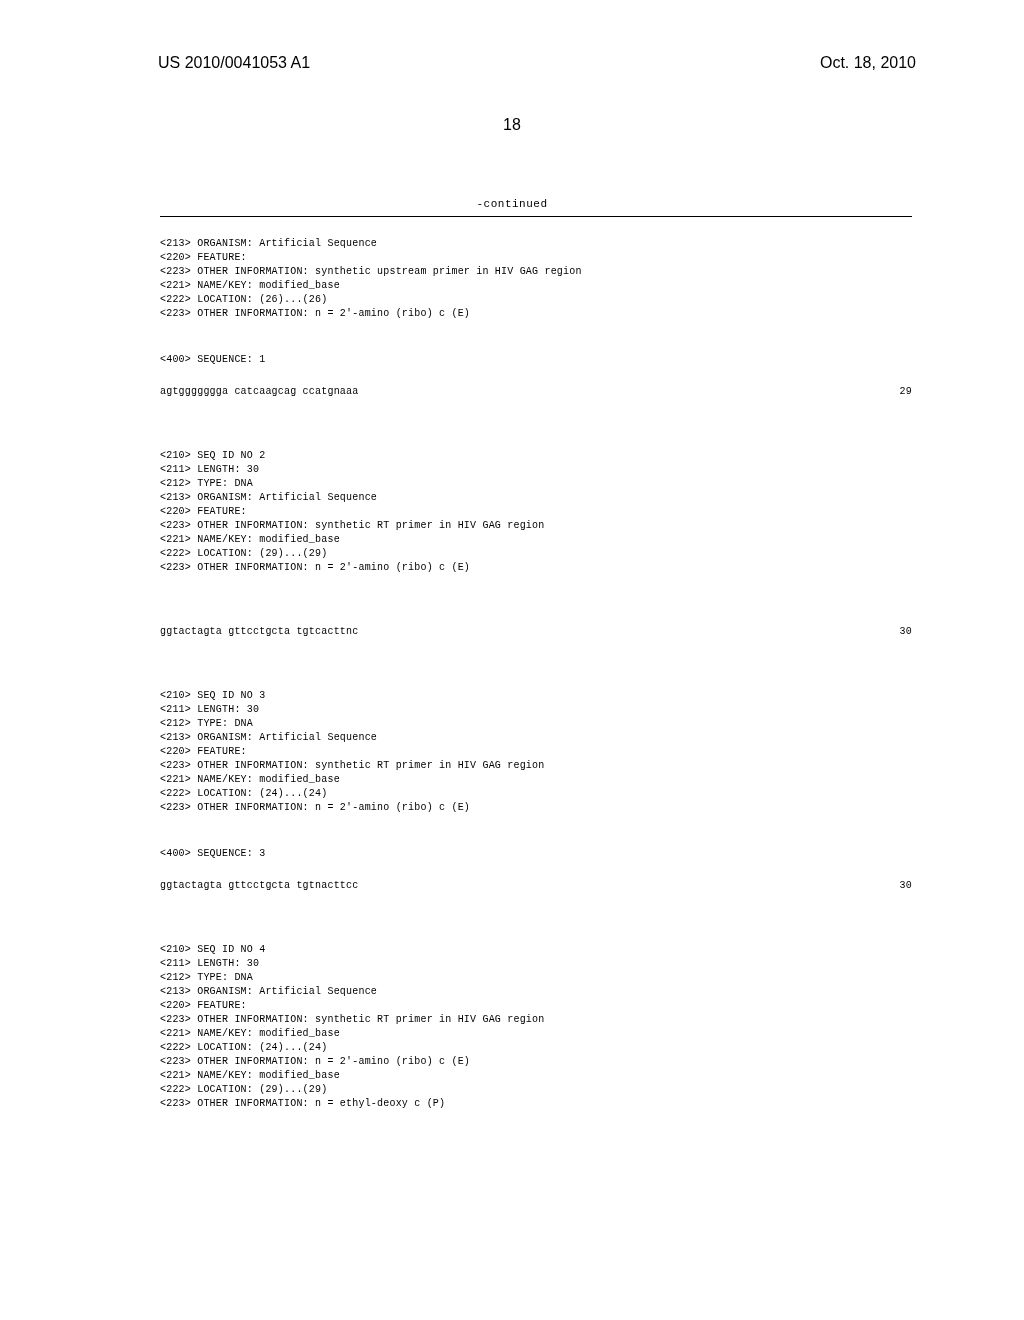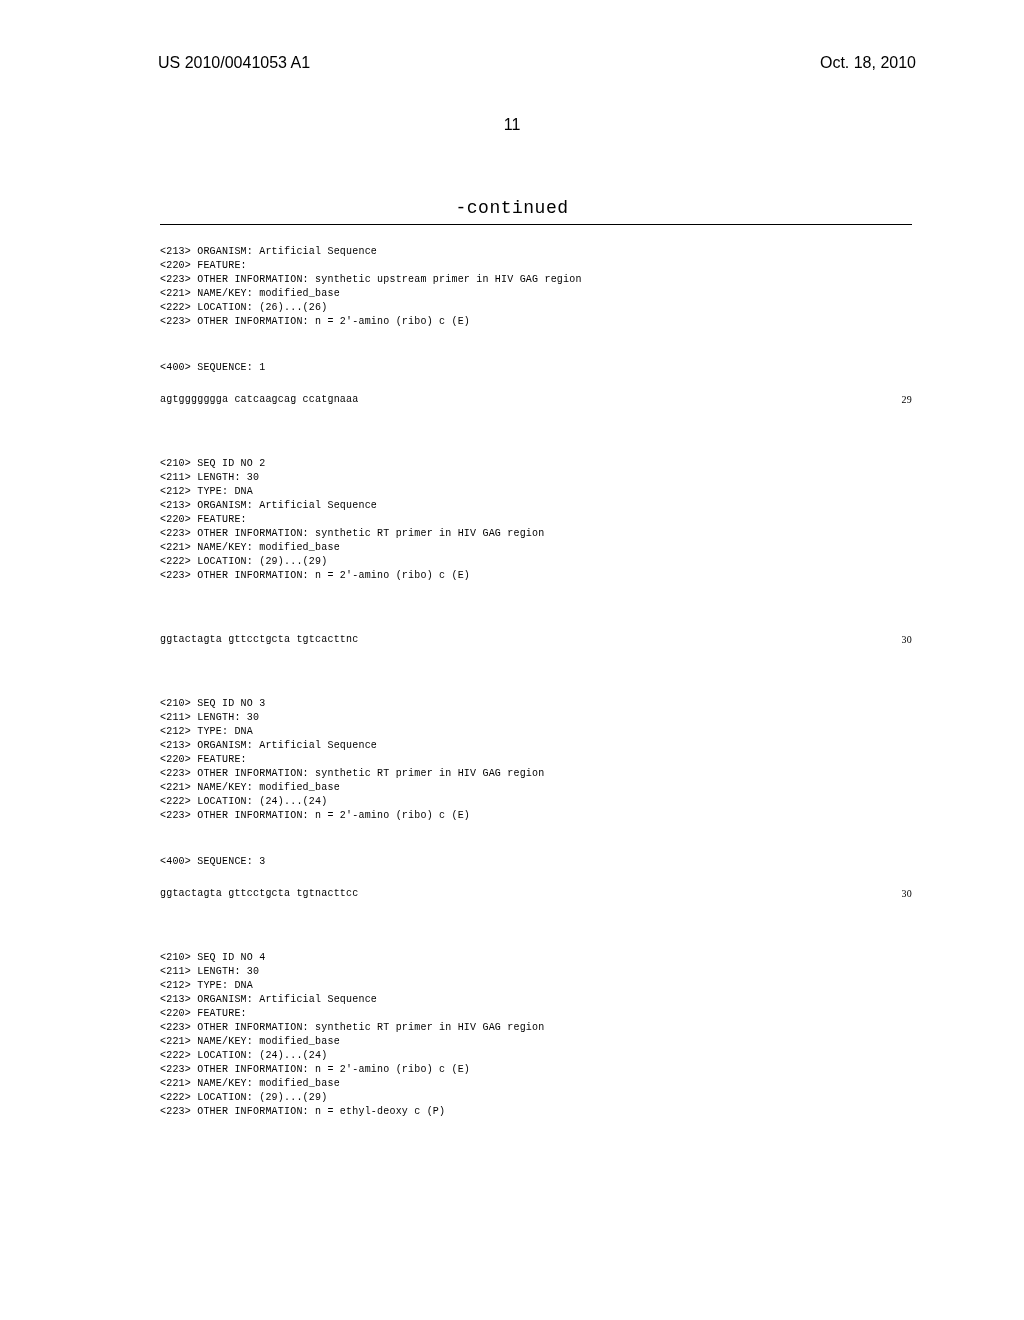--- a/index.html
+++ b/index.html
@@ -29,21 +29,21 @@
     }
     .page-number {
       text-align: center;
       font-family: Arial, sans-serif;
       font-size: 16px;
       margin-top: 44px;
     }
     .continued {
       text-align: center;
       font-family: "Courier New", monospace;
-      font-size: 18px;
+      font-size: 11px;
       margin-top: 64px;
       letter-spacing: 0.5px;
     }
     .content-wrapper {
       margin: 6px 112px 0 160px;
     }
     .hr-top {
       border: none;
       border-top: 1.5px solid #000;
       margin-bottom: 6px;
@@ -58,35 +58,34 @@
     .seq-line {
       display: flex;
       justify-content: flex-end;
     }
     .seq-text {
       flex: 1;
     }
     .seq-num {
       width: 40px;
       text-align: right;
-      font-family: Liberation Serif, serif;
     }
     .spacer {
       height: 18px;
     }
   </style>
 </head>
 <body>
 
 <div class="header">
   <div class="pub-number">US 2010/0041053 A1</div>
   <div class="pub-date">Oct. 18, 2010</div>
 </div>
 
-<div class="page-number">11</div>
+<div class="page-number">18</div>
 
 <div class="continued">-continued</div>
 
 <div class="content-wrapper">
   <hr class="hr-top">
 
   <div class="seq-block">
 <span>&lt;213&gt; ORGANISM: Artificial Sequence</span>
 <span>&lt;220&gt; FEATURE:</span>
 <span>&lt;223&gt; OTHER INFORMATION: synthetic upstream primer in HIV GAG region</span>

